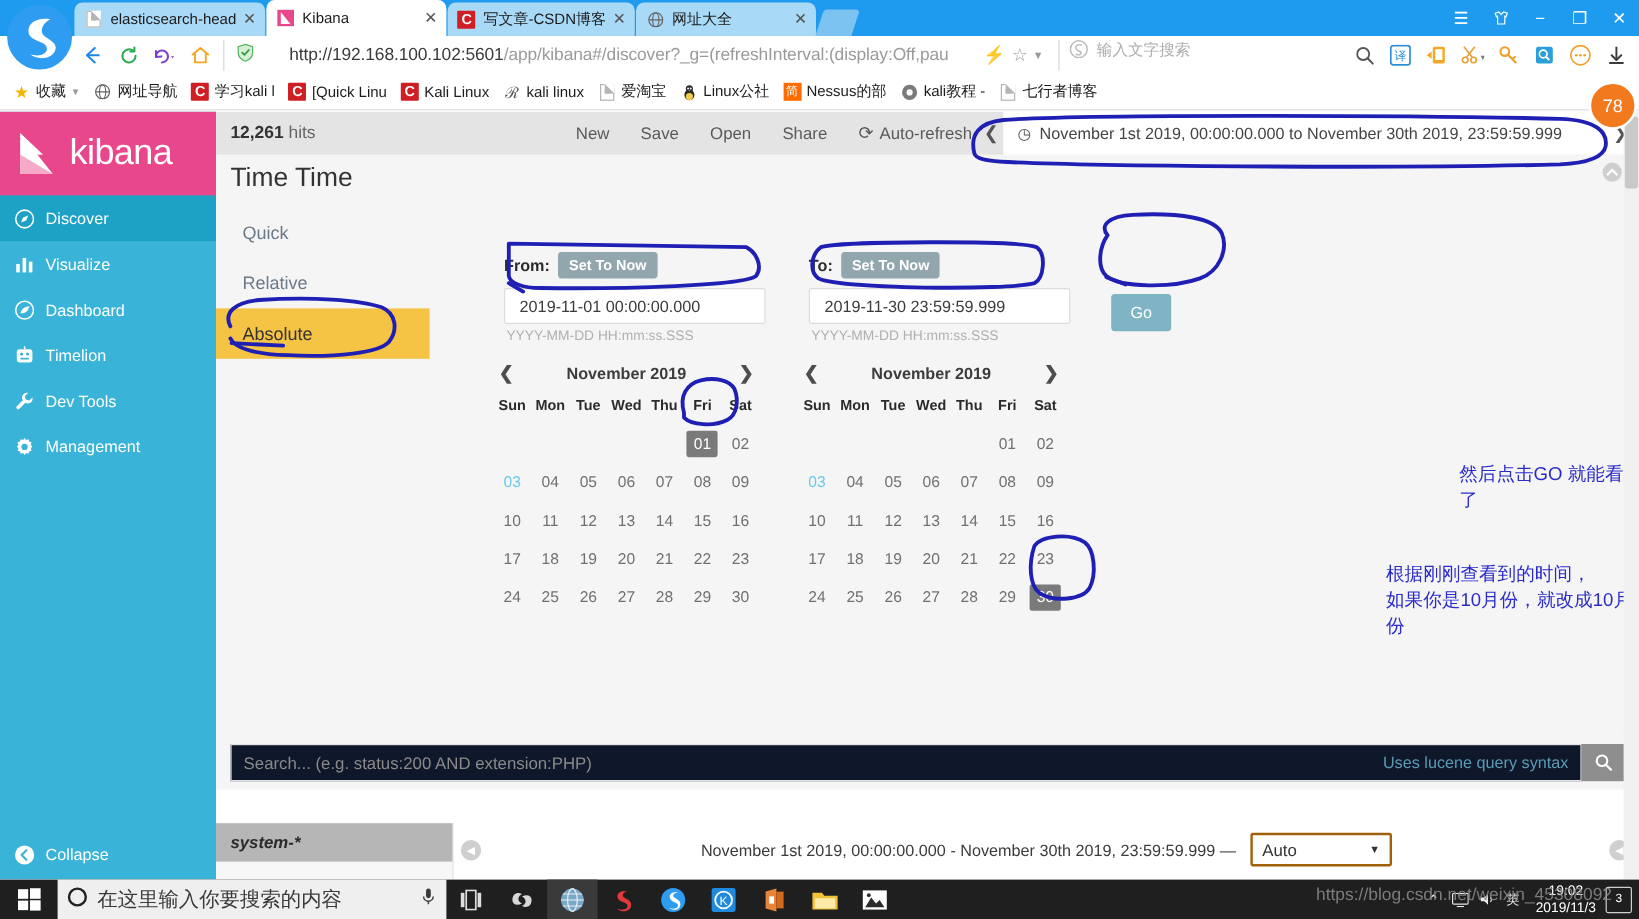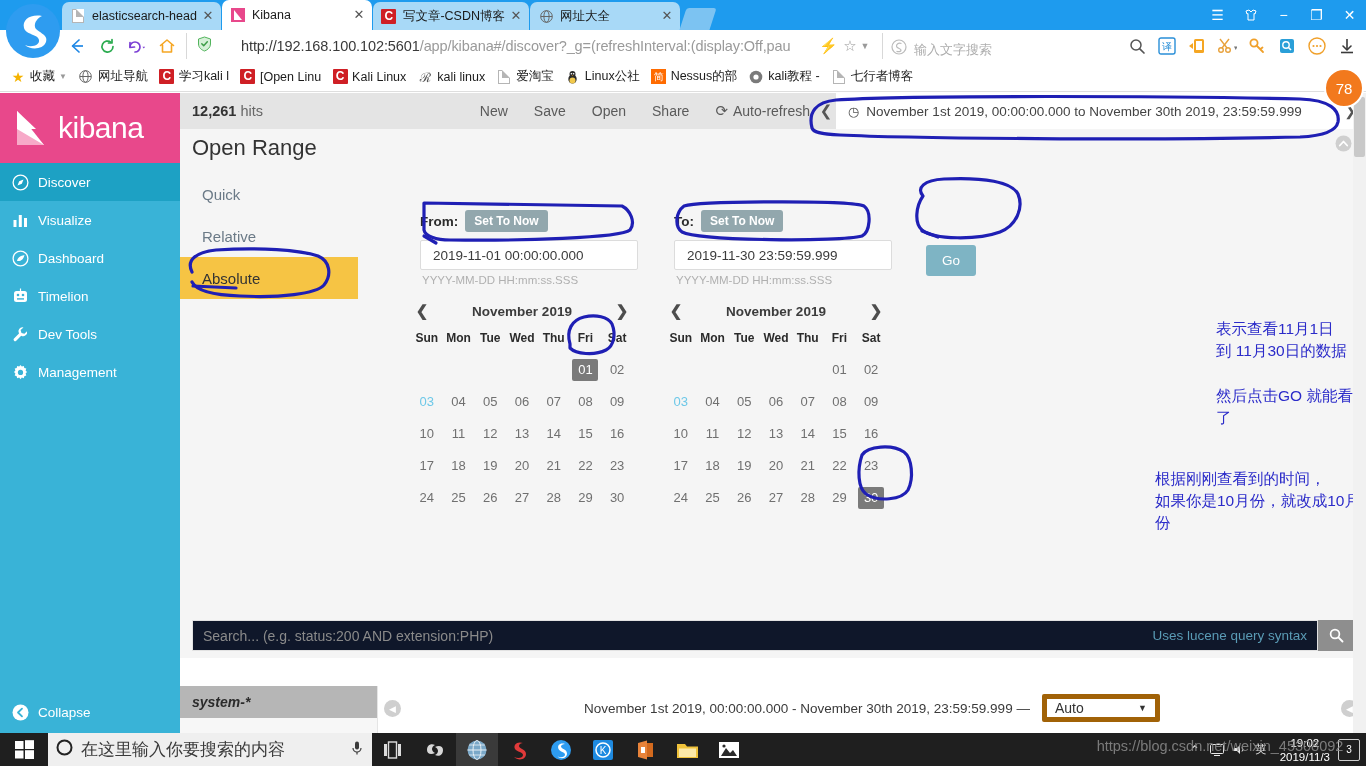--- a/index.html
+++ b/index.html
@@ -86,21 +86,21 @@
     margin: 0 4px; border-left: 1px solid #d8d8d8; padding-left: 10px;
     min-width: 0;
     gap: 23px;
   }
   .url-text {
     font-size: 14.5px; color: #3a3a3a; white-space: nowrap;
     overflow: hidden; margin-left: 6px; letter-spacing: -0.1px;
   }
   .url-text .dim { color: #9a9a9a; }
   .search-box {
-    flex: 0 0 240px; height: 26px; display: flex; align-items: flex-end;
+    flex: 0 0 240px; height: 26px; display: flex; align-items: flex-start;
     border-left: 1px solid #d8d8d8; padding-left: 8px;
   }
   .search-ph { font-size: 13px; color: #adadad; margin-left: 7px; }
   .nav-right { display: flex; align-items: center; padding-right: 4px; }
 
   .bookmarks {
     position: absolute; left: 0; top: 62px; width: 1366px; height: 30px;
     background: #ffffff; border-bottom: 1px solid #dedede;
     display: flex; align-items: center; padding-left: 10px;
     overflow: hidden;
@@ -342,21 +342,21 @@
   .kb-chartpane {
     position: absolute; left: 198px; top: 0; right: 0; bottom: 0;
   }
   .chart-head {
     height: 44px; display: flex; align-items: center; justify-content: center;
     position: relative;
   }
   .chart-range-text { font-size: 13.5px; color: #3b3b3b; }
   .interval-select {
     margin-left: 12px; width: 118px; height: 28px;
-    border: 5px solid #a16207; border-radius: 2px; background: #fff;
+    border: 2px solid #a16207; border-radius: 2px; background: #fff;
     display: flex; align-items: center; justify-content: space-between;
     padding: 0 8px; font-size: 14px; color: #333; cursor: pointer;
   }
   .collapse-arrow {
     position: absolute; width: 17px; height: 17px; border-radius: 50%;
     background: #cfcfcf; color: #fff; display: flex;
     align-items: center; justify-content: center; font-size: 9px;
     cursor: pointer;
   }
   .chart-area { position: absolute; left: 0; top: 44px; right: 0; bottom: 0; }
@@ -615,21 +615,21 @@
     <div class="bm">
       <span class="bm-ico">
           <span class="ico-c">C</span>
         </span>
       <span>学习kali l</span>
     </div>
     <div class="bm">
       <span class="bm-ico">
           <span class="ico-c">C</span>
         </span>
-      <span>[Open Linu</span>
+      <span>[Quick Linu</span>
     </div>
     <div class="bm">
       <span class="bm-ico">
           <span class="ico-c">C</span>
         </span>
       <span>Kali Linux</span>
     </div>
     <div class="bm">
       <span class="bm-ico" style="color:#555;font-size:13px;">ℛ</span>
       <span>kali linux</span>
@@ -782,21 +782,21 @@
           <div class="tp-prev">❮</div>
           <div class="timepicker-bar" style="width:530px;">
             <span style="margin-right:7px;font-size:13px;color:#555;">◷</span>
             <span style="flex:1 1 auto;">November 1st 2019, 00:00:00.000 to November 30th 2019, 23:59:59.999</span>
             <span style="color:#555;font-size:14px;">❯</span>
           </div>
         </div>
       </div>
 
       <div class="tr-panel">
-        <div class="tr-title">Open Range</div>
+        <div class="tr-title">Time Time</div>
 
         <div style="position:absolute;right:14px;top:6px;">
           <svg width="17" height="17" viewBox="0 0 17 17">
               <circle cx="8.5" cy="8.5" r="8" fill="#cfcfcf"></circle>
               <path d="M4.8 10.5 L8.5 6.5 L12.2 10.5" fill="none" stroke="#fff" stroke-width="1.8" stroke-linecap="round" stroke-linejoin="round"></path>
             </svg>
         </div>
 
         <div class="tr-tabs">
           <div class="tr-tab">Quick</div>
@@ -929,22 +929,20 @@
               <div class="cal-day">24</div>
               <div class="cal-day">25</div>
               <div class="cal-day">26</div>
               <div class="cal-day">27</div>
               <div class="cal-day">28</div>
               <div class="cal-day">29</div>
               <div class="cal-day sel">30</div>
             </div>
           </div>
 
-          <div class="cn-note" style="left:858px;top:145px;">表示查看11月1日
-到 11月30日的数据</div>
           <div class="cn-note" style="left:858px;top:212px;">然后点击GO 就能看了</div>
           <div class="cn-note" style="left:797px;top:295px;">根据刚刚查看到的时间，
 如果你是10月份，就改成10月份</div>
 
         </div>
       </div>
 
       <div class="kb-searchrow">
         <div class="kb-search-input">
           <span style="flex:1 1 auto;">Search... (e.g. status:200 AND extension:PHP)</span>

